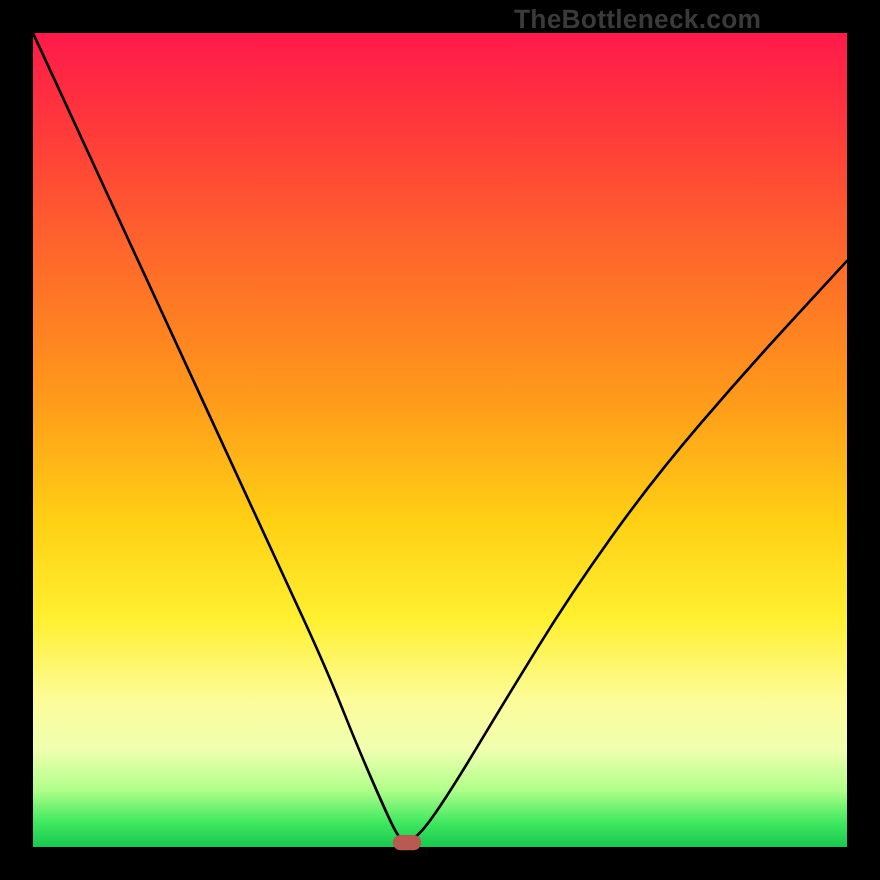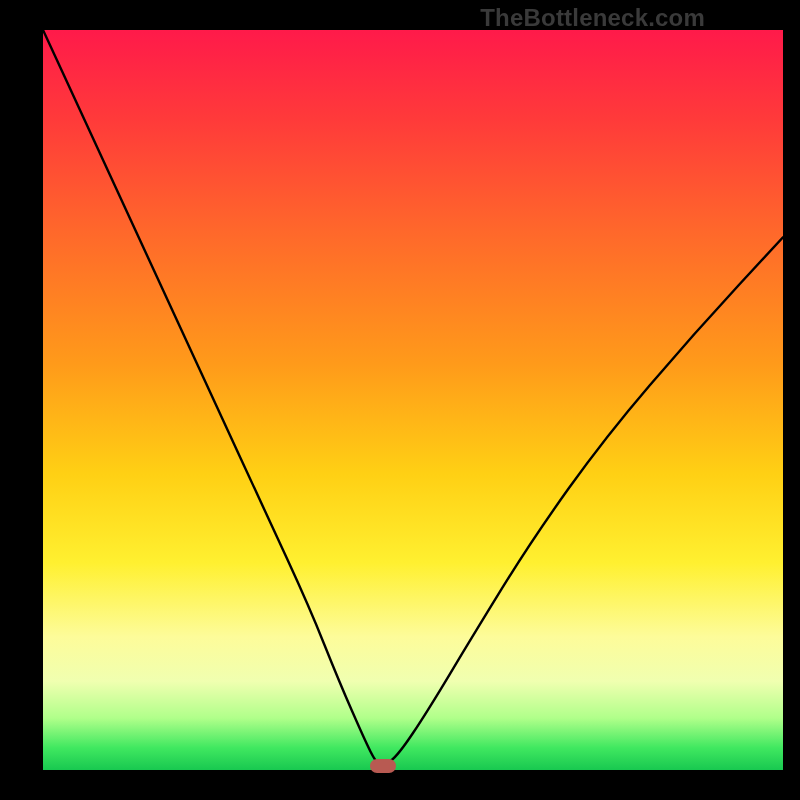--- a/index.html
+++ b/index.html
@@ -2,21 +2,20 @@
 <html><head>
 <meta charset="utf-8">
 <style>
   * { margin: 0; padding: 0; box-sizing: border-box; }
   html, body { width: 800px; height: 800px; overflow: hidden; background: #000; }
   .outer {
     width: 700px;
     height: 800px;
     background: #000;
     position: relative;
-    margin-left: 13px;
   }
   .plot {
     position: absolute;
     left: 30px;
     top: 30px;
     width: 740px;
     height: 740px;
     background: linear-gradient(to bottom,
       #ff1a4a 0%,
       #ff3a3a 12%,

